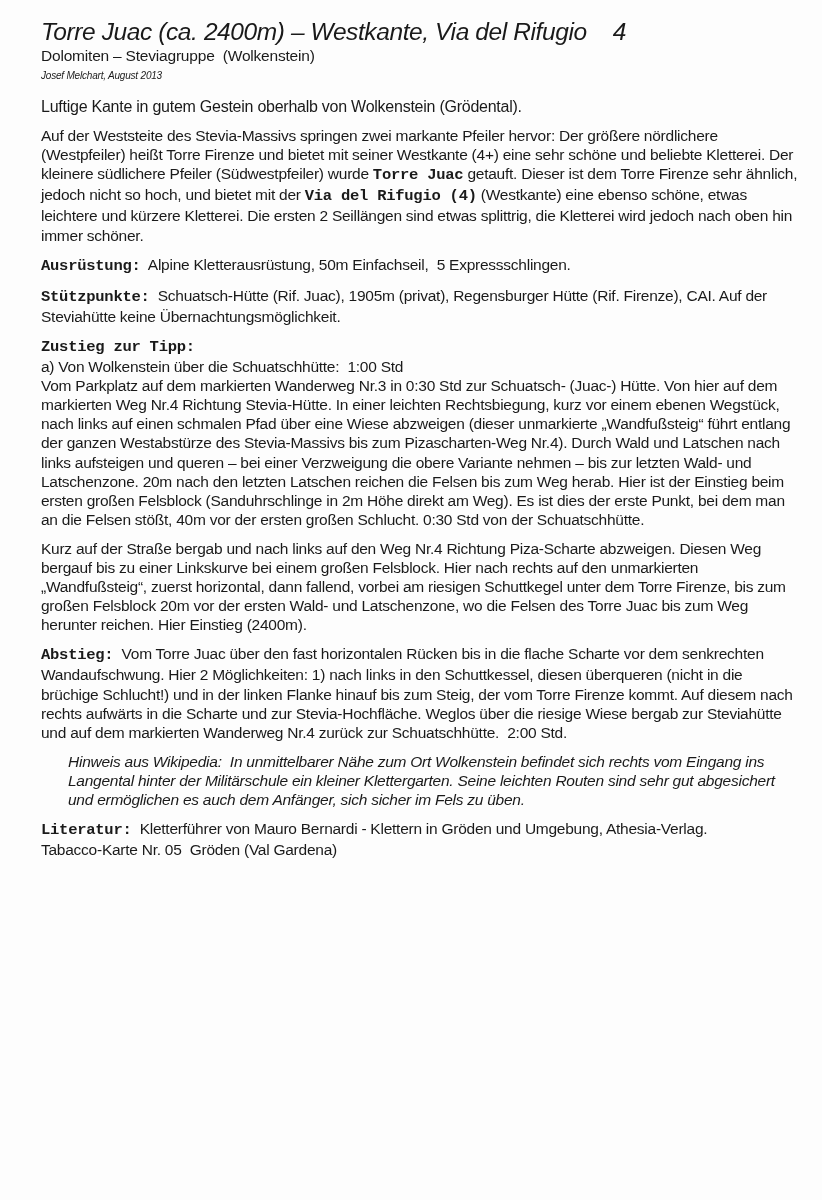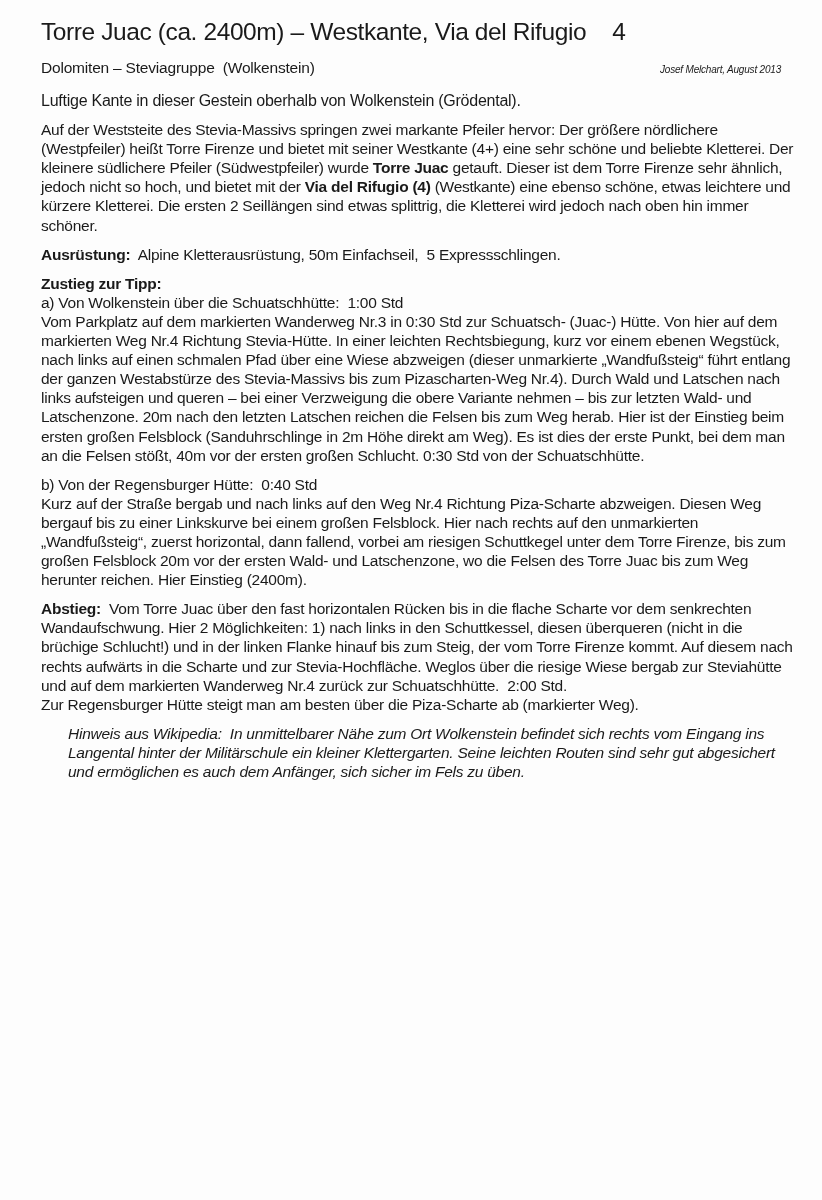--- a/index.html
+++ b/index.html
@@ -1,64 +1,67 @@
 <!DOCTYPE html>
 <html><head>
 <meta charset="utf-8">
 <style>
   html, body { margin: 0; padding: 0; background: #fdfdfd; }
   body { width: 822px; height: 1200px; overflow: hidden; position: relative;
          font-family: "Liberation Sans", sans-serif; color: #1a1a1a; }
   .page { position: absolute; left: 41px; top: 18px; width: 760px; }
-  .title-row { display: flex; align-items: baseline; font-size: 24.5px; line-height: 28px; letter-spacing: -0.4px; }
+  .title-row { display: flex; align-items: baseline; font-size: 24.5px; line-height: 28px; letter-spacing: -0.4px; font-style: italic; }
   .title-grade { margin-left: 26px; }
-  .sub-row { display: flex; justify-content: space-between; align-items: baseline; font-size: 15.5px; line-height: 20px; margin-top: 12px; letter-spacing: -0.2px; }
+  .sub-row { display: flex; justify-content: space-between; align-items: baseline; font-size: 15.5px; line-height: 20px; margin-top: 0px; letter-spacing: -0.2px; flex-direction: column; }
   .author { font-style: italic; font-size: 10px; margin-right: 20px; }
   p { margin: 0; font-size: 15.5px; line-height: 19.1px; letter-spacing: -0.25px; }
   .lead { margin-top: 11px; font-size: 16px; }
   .block { margin-top: 10px; }
-  b { font-weight: bold; }
+  b { font-weight: bold; font-family: Liberation Mono, monospace; }
   .it { font-style: italic; margin-left: 27px; }
 </style>
 </head>
 <body>
 
 <div class="page">
 
   <div class="title-row">
     <span>Torre Juac (ca. 2400m) – Westkante, Via del Rifugio</span>
     <span class="title-grade">4</span>
   </div>
   <div class="sub-row">
     <span style="white-space:pre">Dolomiten – Steviagruppe  (Wolkenstein)</span>
     <span class="author">Josef Melchart, August 2013</span>
   </div>
 
-  <p class="lead">Luftige Kante in dieser Gestein oberhalb von Wolkenstein (Grödental).</p>
+  <p class="lead">Luftige Kante in gutem Gestein oberhalb von Wolkenstein (Grödental).</p>
 
   <p class="block"><span>Auf der Weststeite des Stevia-Massivs springen zwei markante Pfeiler hervor: Der größere nördlichere (Westpfeiler) heißt Torre Firenze und bietet mit seiner Westkante (4+) eine sehr schöne und beliebte Kletterei. Der kleinere südlichere Pfeiler (Südwestpfeiler) wurde </span><b>Torre Juac</b><span> getauft. Dieser ist dem Torre Firenze sehr ähnlich, jedoch nicht so hoch, und bietet mit der </span><b>Via del Rifugio (4)</b><span> (Westkante) eine ebenso schöne, etwas leichtere und kürzere Kletterei. Die ersten 2 Seillängen sind etwas splittrig, die Kletterei wird jedoch nach oben hin immer schöner.</span></p>
 
 
   <p class="block" style="white-space:pre-wrap"><b>Ausrüstung:</b><span>  Alpine Kletterausrüstung, 50m Einfachseil,  5 Expressschlingen.</span></p>
 
+  <p class="block" style="white-space:pre-wrap"><b>Stützpunkte:</b><span>  Schuatsch-Hütte (Rif. Juac), 1905m (privat), Regensburger Hütte (Rif. Firenze), CAI. Auf der Steviahütte keine Übernachtungsmöglichkeit.</span></p>
 
 
   <div class="block">
     <p><b>Zustieg zur Tipp:</b></p>
     <p style="white-space:pre-wrap">a) Von Wolkenstein über die Schuatschhütte:  1:00 Std</p>
     <p>Vom Parkplatz auf dem markierten Wanderweg Nr.3 in 0:30 Std zur Schuatsch- (Juac-) Hütte. Von hier auf dem markierten Weg Nr.4 Richtung Stevia-Hütte. In einer leichten Rechtsbiegung, kurz vor einem ebenen Wegstück, nach links auf einen schmalen Pfad über eine Wiese abzweigen (dieser unmarkierte „Wandfußsteig“ führt entlang der ganzen Westabstürze des Stevia-Massivs bis zum Pizascharten-Weg Nr.4). Durch Wald und Latschen nach links aufsteigen und queren – bei einer Verzweigung die obere Variante nehmen – bis zur letzten Wald- und Latschenzone. 20m nach den letzten Latschen reichen die Felsen bis zum Weg herab. Hier ist der Einstieg beim ersten großen Felsblock (Sanduhrschlinge in 2m Höhe direkt am Weg). Es ist dies der erste Punkt, bei dem man an die Felsen stößt, 40m vor der ersten großen Schlucht. 0:30 Std von der Schuatschhütte.</p>
   </div>
 
   <div class="block">
-    <p style="white-space:pre-wrap">b) Von der Regensburger Hütte:  0:40 Std</p>
     <p>Kurz auf der Straße bergab und nach links auf den Weg Nr.4 Richtung Piza-Scharte abzweigen. Diesen Weg bergauf bis zu einer Linkskurve bei einem großen Felsblock. Hier nach rechts auf den unmarkierten „Wandfußsteig“, zuerst horizontal, dann fallend, vorbei am riesigen Schuttkegel unter dem Torre Firenze, bis zum großen Felsblock 20m vor der ersten Wald- und Latschenzone, wo die Felsen des Torre Juac bis zum Weg herunter reichen. Hier Einstieg (2400m).</p>
   </div>
 
   <div class="block">
     <p style="white-space:pre-wrap"><b>Abstieg:</b><span>  Vom Torre Juac über den fast horizontalen Rücken bis in die flache Scharte vor dem senkrechten Wandaufschwung. Hier 2 Möglichkeiten: 1) nach links in den Schuttkessel, diesen überqueren (nicht in die brüchige Schlucht!) und in der linken Flanke hinauf bis zum Steig, der vom Torre Firenze kommt. Auf diesem nach rechts aufwärts in die Scharte und zur Stevia-Hochfläche. Weglos über die riesige Wiese bergab zur Steviahütte und auf dem markierten Wanderweg Nr.4 zurück zur Schuatschhütte.  2:00 Std.</span></p>
-    <p>Zur Regensburger Hütte steigt man am besten über die Piza-Scharte ab (markierter Weg).</p>
   </div>
 
 
   <p class="block it" style="white-space:pre-wrap">Hinweis aus Wikipedia:  In unmittelbarer Nähe zum Ort Wolkenstein befindet sich rechts vom Eingang ins Langental hinter der Militärschule ein kleiner Klettergarten. Seine leichten Routen sind sehr gut abgesichert und ermöglichen es auch dem Anfänger, sich sicher im Fels zu üben.</p>
 
+  <div class="block">
+    <p style="white-space:pre-wrap"><b>Literatur:</b><span>  Kletterführer von Mauro Bernardi - Klettern in Gröden und Umgebung, Athesia-Verlag.</span></p>
+    <p style="white-space:pre-wrap">Tabacco-Karte Nr. 05  Gröden (Val Gardena)</p>
+  </div>
 
 </div>
 
 </body></html>

